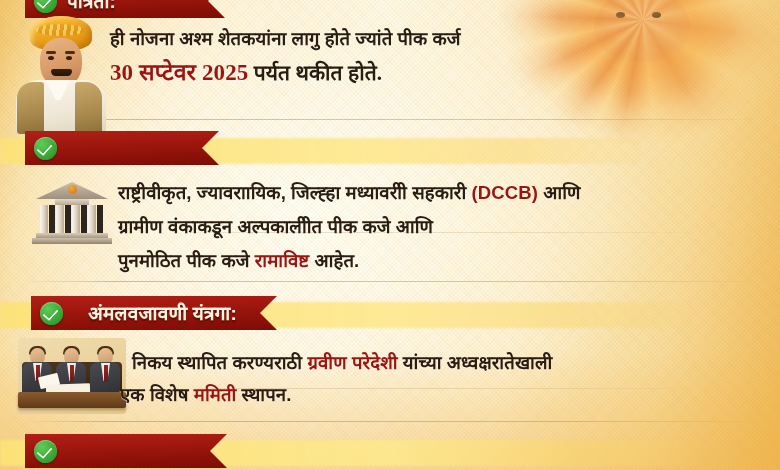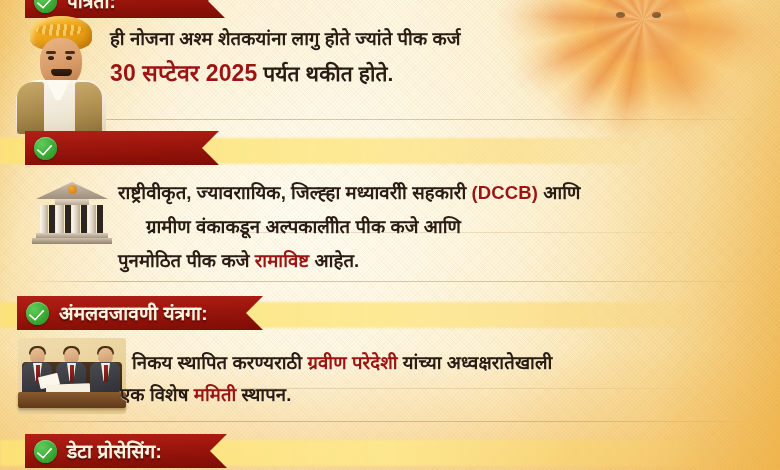--- a/index.html
+++ b/index.html
@@ -278,21 +278,21 @@
   </div>
   <div class="body"></div>
   <div class="vest-l"></div>
   <div class="vest-r"></div>
   <div class="collar"></div>
 </div>
 
 <div class="btext" style="left:110px; top:24px;">
   <span>ही नोजना अश्म शेतकयांना लागु होते ज्यांते पीक कर्ज</span>
 </div>
-<div class="btext" style="left:110px; top:58px; font-size:21px;">
+<div class="btext" style="left:110px; top:58px; font-size:21px;font-family:Liberation Serif, serif;">
   <span class="hl" style="font-size:23px;">30 सप्टेवर 2025</span><span> पर्यत थकीत होते.</span>
 </div>
 
 <div class="banner" style="left:25px; top:131px; min-width:194px;">
   <span class="chk"></span>
 </div>
 
 <div class="bankicon">
   <div class="roof"></div>
   <div class="dot"></div>
@@ -307,28 +307,28 @@
     <div class="col" style="left:48px;"></div>
     <div class="gap" style="left:57px;"></div>
   </div>
   <div class="base1"></div>
   <div class="base2"></div>
 </div>
 
 <div class="btext" style="left:118px; top:178px;">
   <span>राष्ट्रीवीकृत, ज्यावराायिक, जिल्ह्हा मध्यावरीी सहकारी </span><span class="hl">(DCCB)</span><span> आणि</span>
 </div>
-<div class="btext" style="left:118px; top:212px;margin-left:28px;">
+<div class="btext" style="left:118px; top:212px;">
   <span>ग्रामीण वंकाकडून</span><span> अल्पकालीीत पीक कजे आणि</span>
 </div>
 <div class="btext" style="left:118px; top:246px;">
   <span>पुनमोठित पीक कजे </span><span class="hl">रामाविष्ट</span><span> आहेत.</span>
 </div>
 
-<div class="banner" style="left:17px; top:296px; min-width:246px;">
+<div class="banner" style="left:31px; top:296px; min-width:246px;justify-content:space-between;">
   <span class="chk"></span>
   <span class="btxt">अंमलवजावणी यंत्रगा:</span>
 </div>
 
 <div class="comm">
   <div class="cbg"></div>
   <div class="chair"></div>
   <div class="p a">
     <div class="hair"></div>
     <div class="head"></div>
@@ -357,14 +357,13 @@
 
 <div class="btext" style="left:132px; top:348px;">
   <span>निकय स्थापित करण्यराठी </span><span class="hl">ग्रवीण परेदेशी</span><span> यांच्या अध्वक्षरातेखाली</span>
 </div>
 <div class="btext" style="left:120px; top:380px;">
   <span>एक विशेष </span><span class="hl">ममिती</span><span> स्थापन.</span>
 </div>
 
 <div class="banner" style="left:25px; top:434px; min-width:202px;">
   <span class="chk"></span>
-  <span class="btxt">डेटा प्रोसेसिंग:</span>
 </div>
 
 </body></html>

